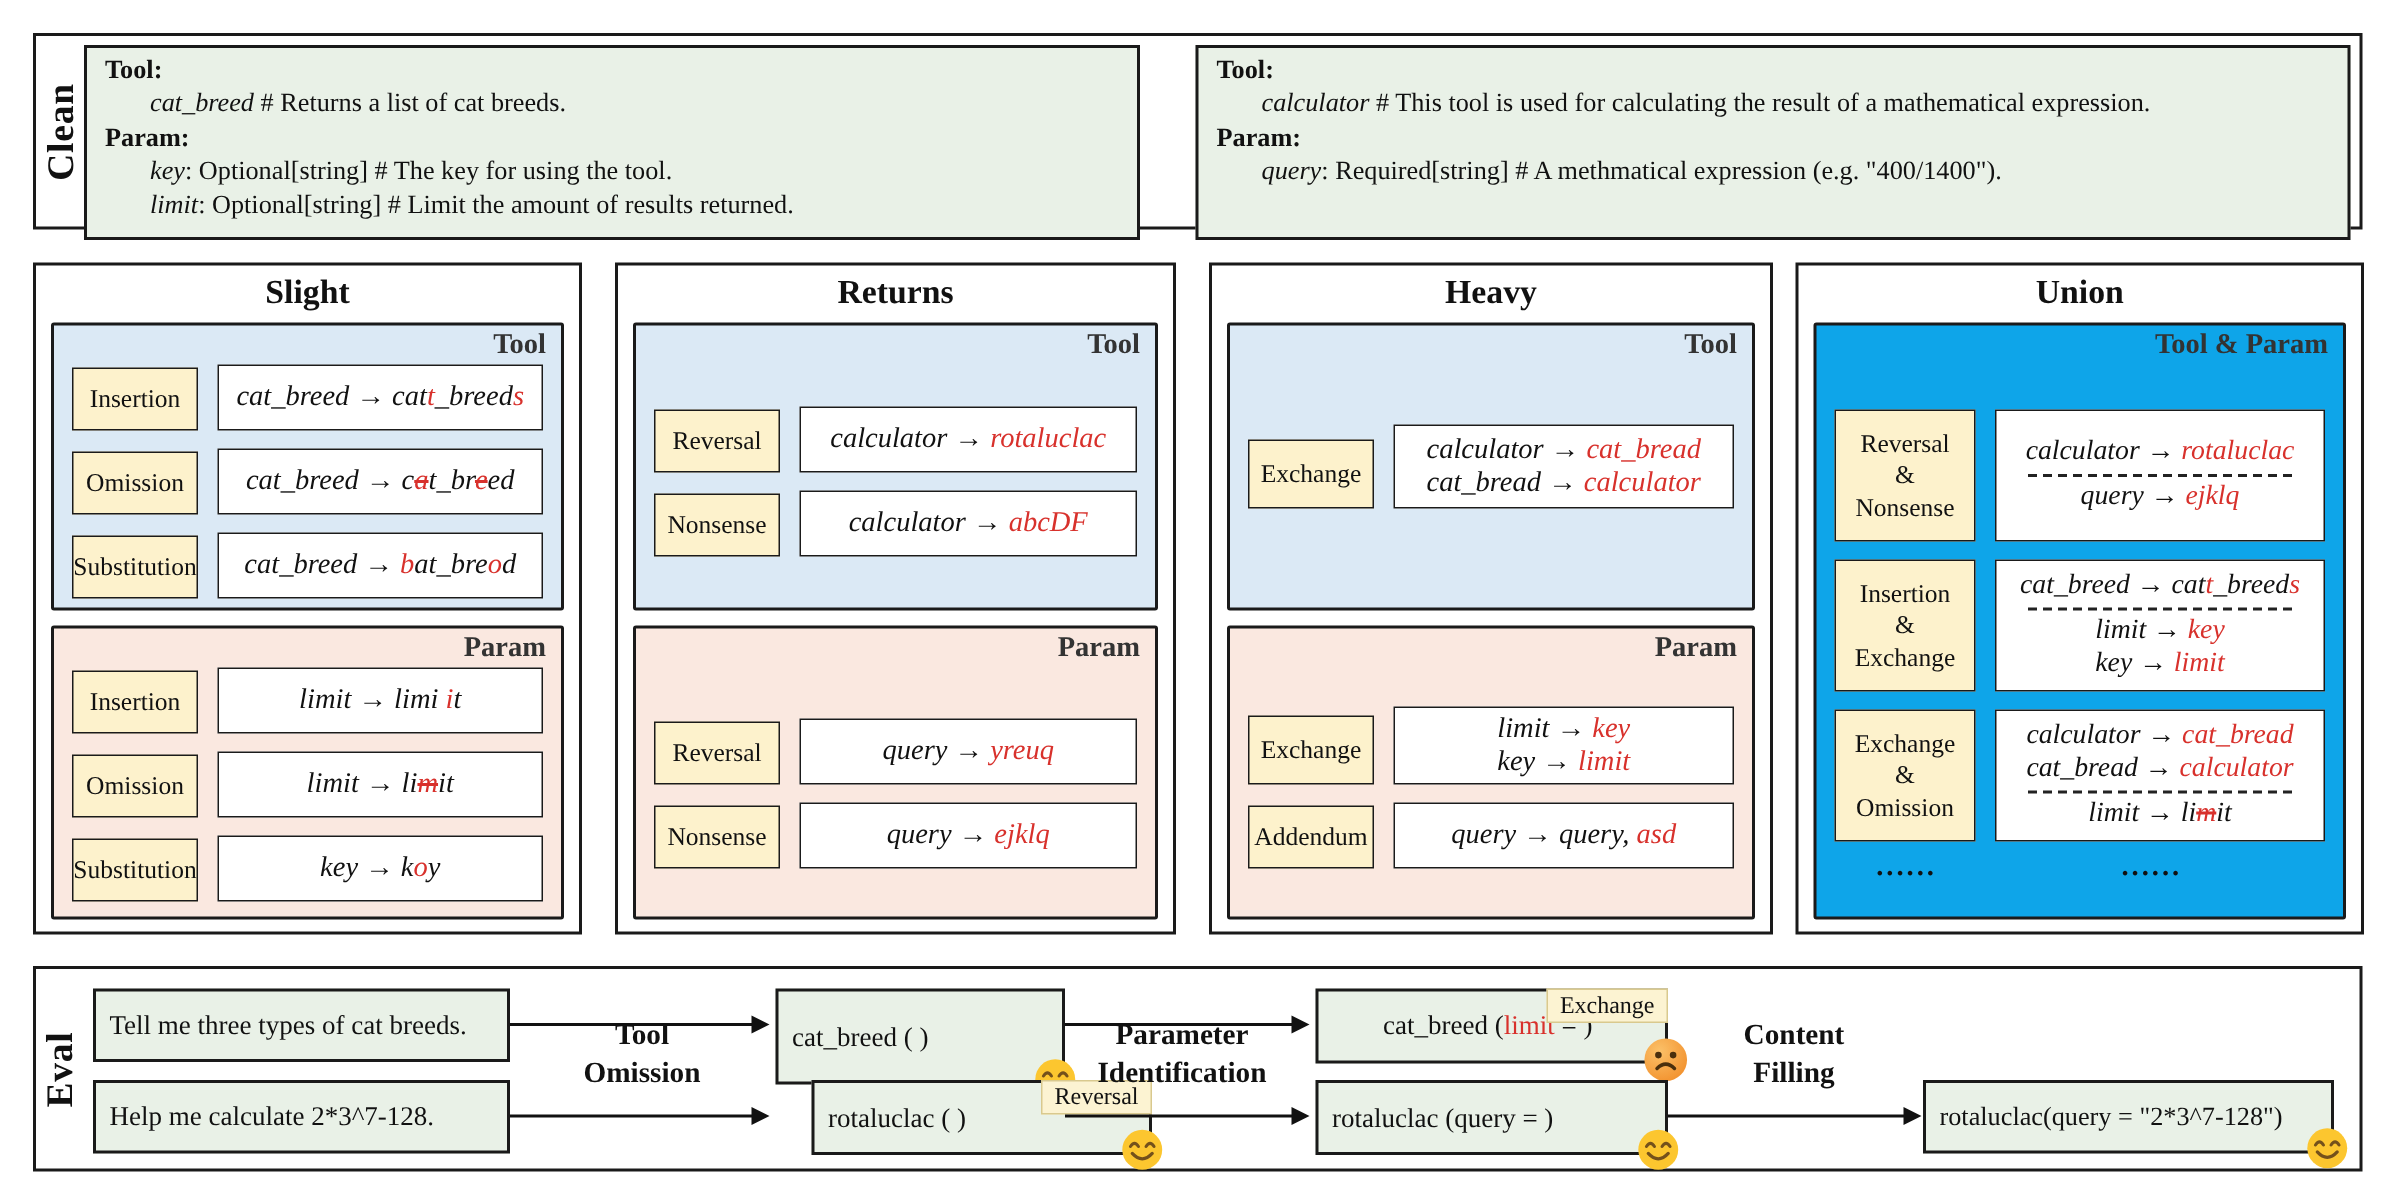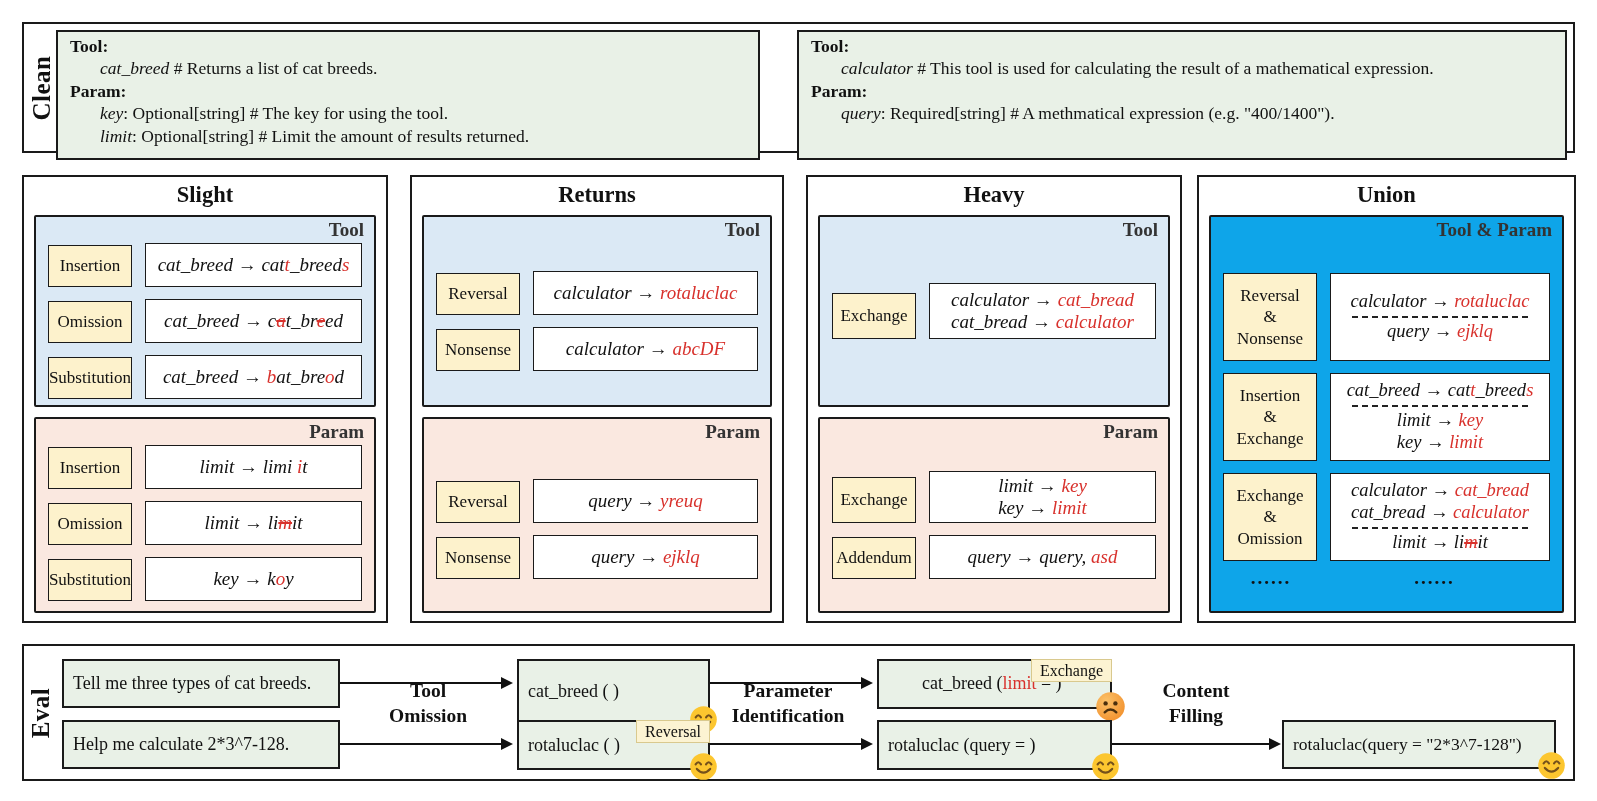--- a/index.html
+++ b/index.html
@@ -245,21 +245,21 @@
 
   <div class="ebox" style="left:493px;top:13px;width:193px;height:64px;">
     <span>cat_breed ( )</span>
     <svg class="emoji" style="right:-10px;bottom:-13px;" viewBox="0 0 24 24">
         <circle cx="12" cy="12" r="11" fill="#fcc62f"></circle>
         <path d="M5.5 10.2 q2.2 -3.4 4.4 0" stroke="#74511b" stroke-width="1.7" fill="none" stroke-linecap="round"></path>
         <path d="M14.1 10.2 q2.2 -3.4 4.4 0" stroke="#74511b" stroke-width="1.7" fill="none" stroke-linecap="round"></path>
         <path d="M6.5 14 q5.5 6 11 0" stroke="#74511b" stroke-width="1.8" fill="none" stroke-linecap="round"></path>
       </svg>
   </div>
-  <div class="ebox" style="left:493px;top:74px;width:193px;height:50px;">
+  <div class="ebox" style="left:517px;top:74px;width:227px;height:50px;">
     <span>rotaluclac ( )</span>
     <div class="tag">Reversal</div>
     <svg class="emoji" style="right:-10px;bottom:-13px;" viewBox="0 0 24 24">
         <circle cx="12" cy="12" r="11" fill="#fcc62f"></circle>
         <path d="M5.5 10.2 q2.2 -3.4 4.4 0" stroke="#74511b" stroke-width="1.7" fill="none" stroke-linecap="round"></path>
         <path d="M14.1 10.2 q2.2 -3.4 4.4 0" stroke="#74511b" stroke-width="1.7" fill="none" stroke-linecap="round"></path>
         <path d="M6.5 14 q5.5 6 11 0" stroke="#74511b" stroke-width="1.8" fill="none" stroke-linecap="round"></path>
       </svg>
   </div>
 

